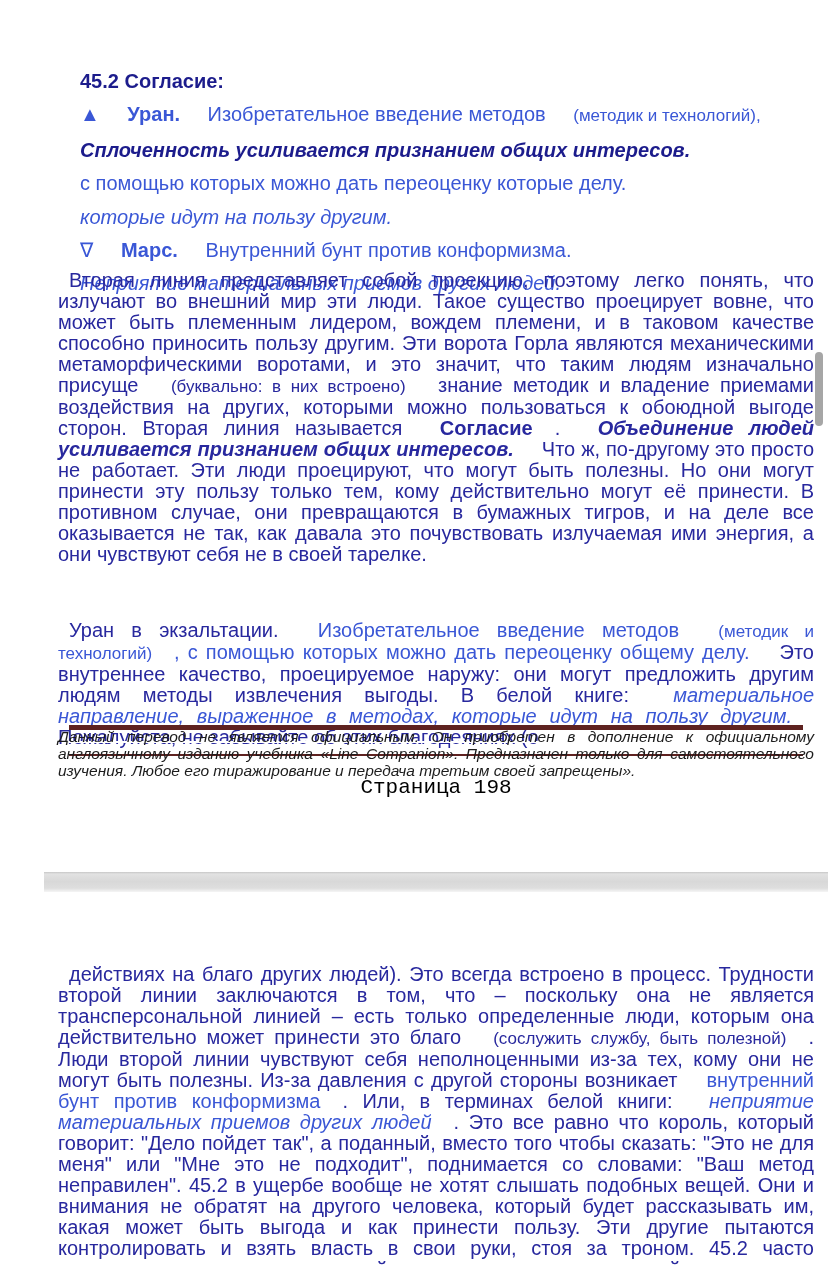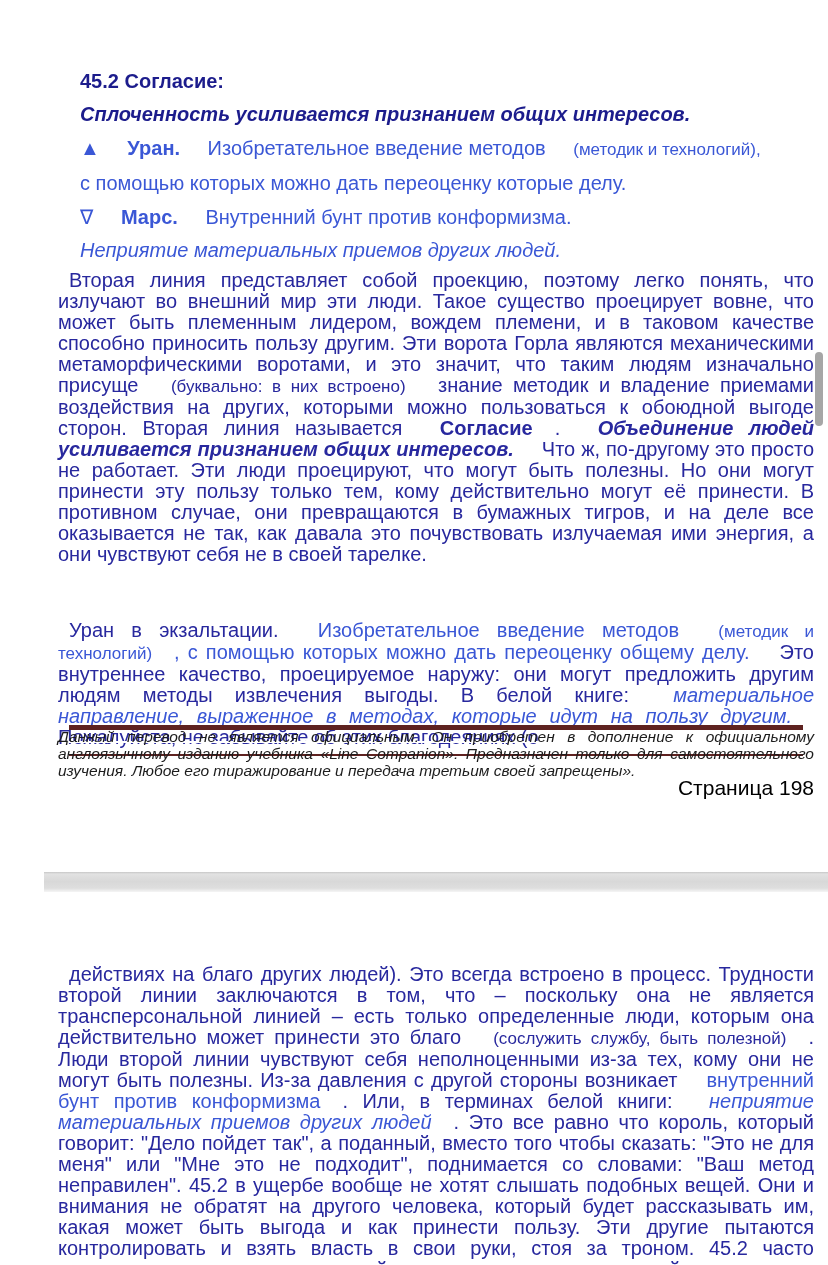--- a/index.html
+++ b/index.html
@@ -38,22 +38,22 @@
   .rule{top:670px;height:9px;}
   .rule .thick{height:5px;background:var(--maroon);}
   .rule .gap{height:2px;background:#ffffff;}
   .rule .thin{height:2px;background:var(--maroon);}
   
   .disclaimer{
     top:684px;font-size:15.5px;line-height:17px;font-style:italic;
     color:var(--footer-ink);text-align:justify;
   }
   .page-label{
-    top:732px;text-align:right;
-    font-family:Liberation Sans, sans-serif;font-size:21px;color:#000000;
+    top:732px;text-align:center;
+    font-family:Liberation Mono, monospace;font-size:21px;color:#000000;
   }
   
   .separator{
     position:absolute;left:0;right:0;top:828px;height:20px;
     background:linear-gradient(to bottom,#c7c7c7 0,#e2e2e2 2px,#d8d8d8 50%,#dedede 85%,#efefef 100%);
     border-bottom:1px solid #f2f2f2;
   }
   
   .page2-para{top:920px;}
   
@@ -64,23 +64,24 @@
 </style>
 </head>
 <body>
 
 <div class="screen">
 
   <section>
 
     <div class="abs heading">
         <div class="rich-line"><span class="head bold">45.2 Согласие:</span></div>
+        <div class="rich-line"><span class="blue bold">▲ </span><span class="blue bold">Уран. </span><span class="blue">Изобретательное введение методов </span><span class="blue small">(методик и технологий),</span></div>
         <div class="rich-line"><span class="head bold italic">Сплоченность усиливается признанием общих интересов.</span></div>
-        <div class="rich-line"><span class="blue bold">▲ </span><span class="blue bold">Уран. </span><span class="blue">Изобретательное введение методов </span><span class="blue small">(методик и технологий),</span></div>
         <div class="rich-line"><span class="blue">с помощью которых можно дать переоценку которые делу.</span></div>
+        <div class="rich-line"><span class="blue italic">которые идут на пользу другим.</span></div>
         <div class="rich-line"><span class="blue">∇ </span><span class="blue bold">Марс. </span><span class="blue">Внутренний бунт против конформизма.</span></div>
         <div class="rich-line"><span class="blue italic">Неприятие материальных приемов других людей.</span></div>
       </div>
 
     <p class="abs para para1"><span class="navy">Вторая линия представляет собой проекцию, поэтому легко понять, что излучают во внешний мир эти люди. Такое существо проецирует вовне, что может быть племенным лидером, вождем племени, и в таковом качестве способно приносить пользу другим. Эти ворота Горла являются механическими метаморфическими воротами, и это значит, что таким людям изначально присуще </span><span class="navy small">(буквально: в них встроено)</span><span class="navy"> знание методик и владение приемами воздействия на других, которыми можно пользоваться к обоюдной выгоде сторон. Вторая линия называется </span><span class="navy bold">Согласие</span><span class="navy">. </span><span class="navy bold italic">Объединение людей усиливается признанием общих интересов.</span><span class="navy"> Что ж, по-другому это просто не работает. Эти люди проецируют, что могут быть полезны. Но они могут принести эту пользу только тем, кому действительно могут её принести. В противном случае, они превращаются в бумажных тигров, и на деле все оказывается не так, как давала это почувствовать излучаемая ими энергия, а они чувствуют себя не в своей тарелке.</span></p>
 
     <p class="abs para para2"><span class="navy">Уран в экзальтации. </span><span class="blue">Изобретательное введение методов </span><span class="blue small">(методик и технологий)</span><span class="blue">, с помощью которых можно дать переоценку общему делу.</span><span class="navy"> Это внутреннее качество, проецируемое наружу: они могут предложить другим людям методы извлечения выгоды.  В белой книге: </span><span class="blue italic">материальное направление, выраженное в методах, которые идут на пользу другим.</span><span class="navy"> Пожалуйста, не забывайте об этих благодеяниях (о</span></p>
 
     <div class="abs rule">
       <div class="thick"></div>

